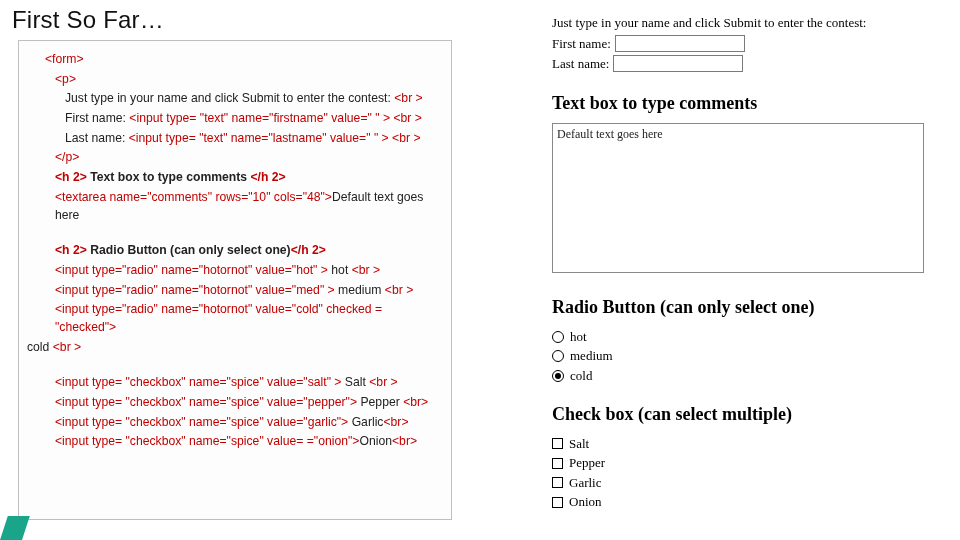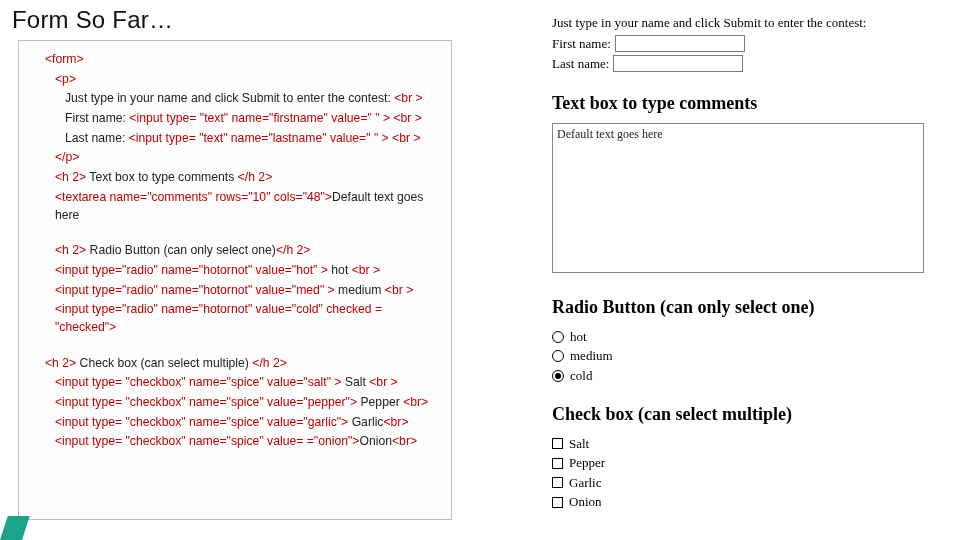--- a/index.html
+++ b/index.html
@@ -86,42 +86,42 @@
     width: 22px;
     height: 24px;
     background: #1aa48a;
     transform: skewX(-18deg);
     transform-origin: bottom left;
   }
 </style>
 </head>
 <body>
 
-<div class="slide-title">Form So Far…</div>
+<div class="slide-title">First So Far…</div>
 
 <div class="left-panel">
   <div class="block ind1"><span class="tag">&lt;form&gt;</span></div>
   <div class="block ind1" style="margin-left:28px;"><span class="tag">&lt;p&gt;</span></div>
   <div class="block ind2"><span>Just type in your name and click Submit to enter the contest: </span><span class="tag">&lt;br &gt;</span></div>
   <div class="block ind2"><span>First name: </span><span class="tag">&lt;input type= "text" name="firstname" value=" " &gt;</span><span class="tag"> &lt;br &gt;</span></div>
   <div class="block ind2"><span>Last name: </span><span class="tag">&lt;input type= "text" name="lastname" value=" " &gt;</span><span class="tag"> &lt;br &gt;</span></div>
   <div class="block" style="margin-left:28px;"><span class="tag">&lt;/p&gt;</span></div>
-  <div class="block" style="margin-left:28px;"><span class="tag">&lt;h 2&gt;</span><span> Text box to type comments </span><span class="tag">&lt;/h 2&gt;</span></div>
+  <div class="block" style="margin-left:28px;font-weight:bold;"><span class="tag">&lt;h 2&gt;</span><span> Text box to type comments </span><span class="tag">&lt;/h 2&gt;</span></div>
   <div class="block" style="margin-left:28px;"><span class="tag">&lt;textarea name="comments" rows="10" cols="48"&gt;</span><span>Default text goes here</span></div>
 
   <div class="spacer"></div>
 
-  <div class="block" style="margin-left:28px;"><span class="tag">&lt;h 2&gt;</span><span> Radio Button (can only select one)</span><span class="tag">&lt;/h 2&gt;</span></div>
+  <div class="block" style="margin-left:28px;font-weight:bold;"><span class="tag">&lt;h 2&gt;</span><span> Radio Button (can only select one)</span><span class="tag">&lt;/h 2&gt;</span></div>
   <div class="block" style="margin-left:28px;"><span class="tag">&lt;input type="radio" name="hotornot" value="hot" &gt;</span><span> hot </span><span class="tag">&lt;br &gt;</span></div>
   <div class="block" style="margin-left:28px;"><span class="tag">&lt;input type="radio" name="hotornot" value="med" &gt;</span><span> medium </span><span class="tag">&lt;br &gt;</span></div>
   <div class="block" style="margin-left:28px;"><span class="tag">&lt;input type="radio" name="hotornot" value="cold"  checked = "checked"&gt;</span></div>
+  <div class="block" style="margin-left:0;"><span> cold </span><span class="tag">&lt;br &gt;</span></div>
 
   <div class="spacer"></div>
 
-  <div class="block ind1"><span class="tag">&lt;h 2&gt;</span><span> Check box (can select multiple) </span><span class="tag">&lt;/h 2&gt;</span></div>
   <div class="block" style="margin-left:28px;"><span class="tag">&lt;input type= "checkbox" name="spice" value="salt" &gt;</span><span> Salt </span><span class="tag">&lt;br &gt;</span></div>
   <div class="block" style="margin-left:28px;"><span class="tag">&lt;input type= "checkbox" name="spice" value="pepper"&gt;</span><span> Pepper </span><span class="tag">&lt;br&gt;</span></div>
   <div class="block" style="margin-left:28px;"><span class="tag">&lt;input type= "checkbox" name="spice" value="garlic"&gt;</span><span> Garlic</span><span class="tag">&lt;br&gt;</span></div>
   <div class="block" style="margin-left:28px;"><span class="tag">&lt;input type= "checkbox" name="spice" value= ="onion"&gt;</span><span>Onion</span><span class="tag">&lt;br&gt;</span></div>
 </div>
 
 <div class="right-panel">
   <div class="intro">Just type in your name and click Submit to enter the contest:</div>
   <div class="field-row">
     <span>First name:</span>

